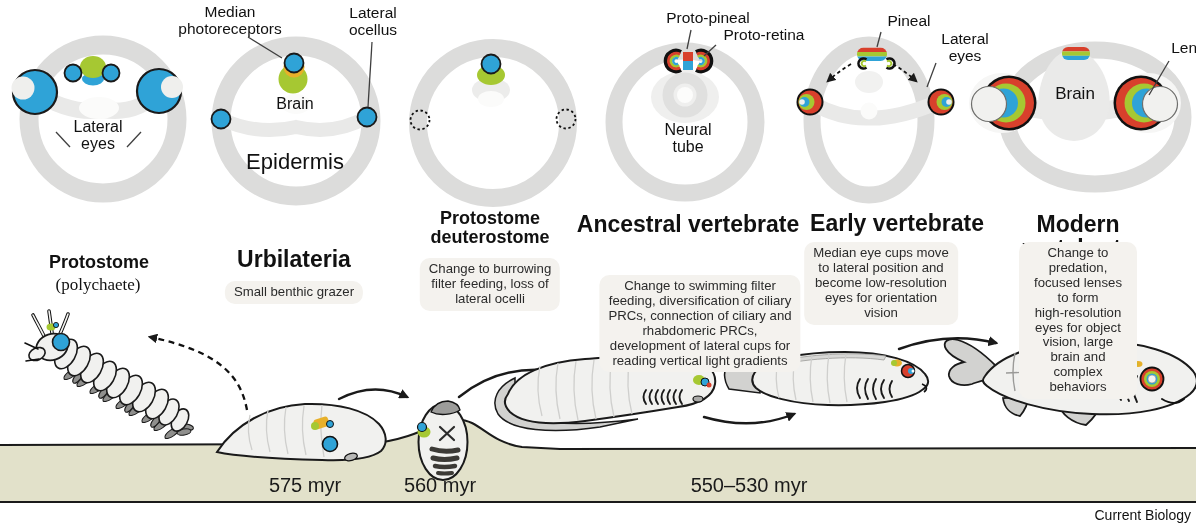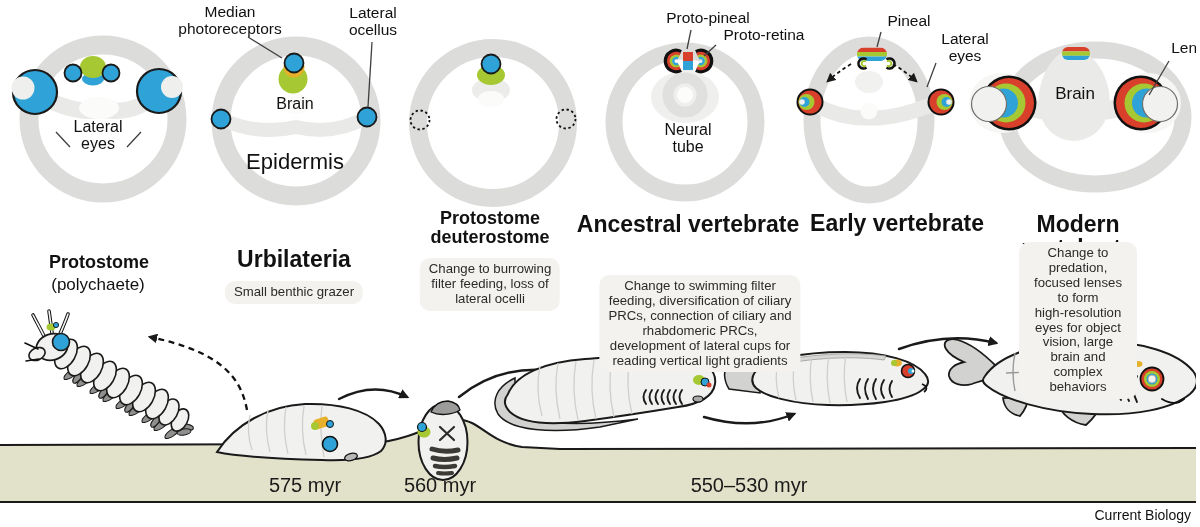--- a/index.html
+++ b/index.html
@@ -17,21 +17,21 @@
   html,body{margin:0;padding:0;background:#ffffff;}
   .fig{position:relative;width:1196px;height:527px;background:#ffffff;overflow:hidden;
        font-family:"Liberation Sans", sans-serif;}
   .fig svg{position:absolute;left:0;top:0;}
   .lbl{position:absolute;transform:translateX(-50%);text-align:center;white-space:pre-line;
        font-size:15.5px;line-height:1.07;color:#111;}
   .title{position:absolute;transform:translateX(-50%);text-align:center;white-space:pre-line;
        font-weight:bold;font-size:23px;line-height:1.06;color:#111;}
   .t-lg{font-size:18px;}
   .subtitle{position:absolute;transform:translateX(-50%);text-align:right;
-       font-size:17px;color:#111;}
+       font-size:17px;color:#111;font-family:Liberation Serif, serif;}
   .desc{position:absolute;transform:translateX(-50%);text-align:center;white-space:pre-line;
        font-size:13.2px;line-height:1.13;color:#2b2b2b;background:#f4f2ee;border-radius:10px;
        padding:4px 9px;}
   .myr{position:absolute;transform:translateX(-50%);font-size:20px;color:#1a1a1a;}
   .credit{position:absolute;right:5px;top:507px;font-size:14px;color:#111;}
 
   .ring{fill:none;stroke:var(--epidermis-gray);}
   .wing{fill:none;stroke:#e9e9e8;}
   .f-blue{fill:var(--photoreceptor-blue);}
   .f-green{fill:var(--photoreceptor-green);}
@@ -393,20 +393,25 @@
 
 <div class="title" style="left:688px;top:212px;">Ancestral vertebrate</div>
 <div class="desc" style="left:700px;top:239px;margin-top:36px;">Change to swimming filter
 feeding, diversification of ciliary
 PRCs, connection of ciliary and
 rhabdomeric PRCs,
 development of lateral cups for
 reading vertical light gradients</div>
 
 <div class="title" style="left:897px;top:211px;">Early vertebrate</div>
+<div class="desc" style="left:881px;top:242px;">Median eye cups move
+to lateral position and
+become low-resolution
+eyes for orientation
+vision</div>
 
 <div class="title" style="left:1078px;top:212px;">Modern vertebrate</div>
 <div class="desc" style="left:1078px;top:242px;">Change to predation,
 focused lenses to form
 high-resolution eyes for object
 vision, large brain and complex
 behaviors</div>
 
 <div class="myr" style="left:295px;top:474px;margin-left:10px;">575 myr</div>
 <div class="myr" style="left:440px;top:474px;">560 myr</div>

